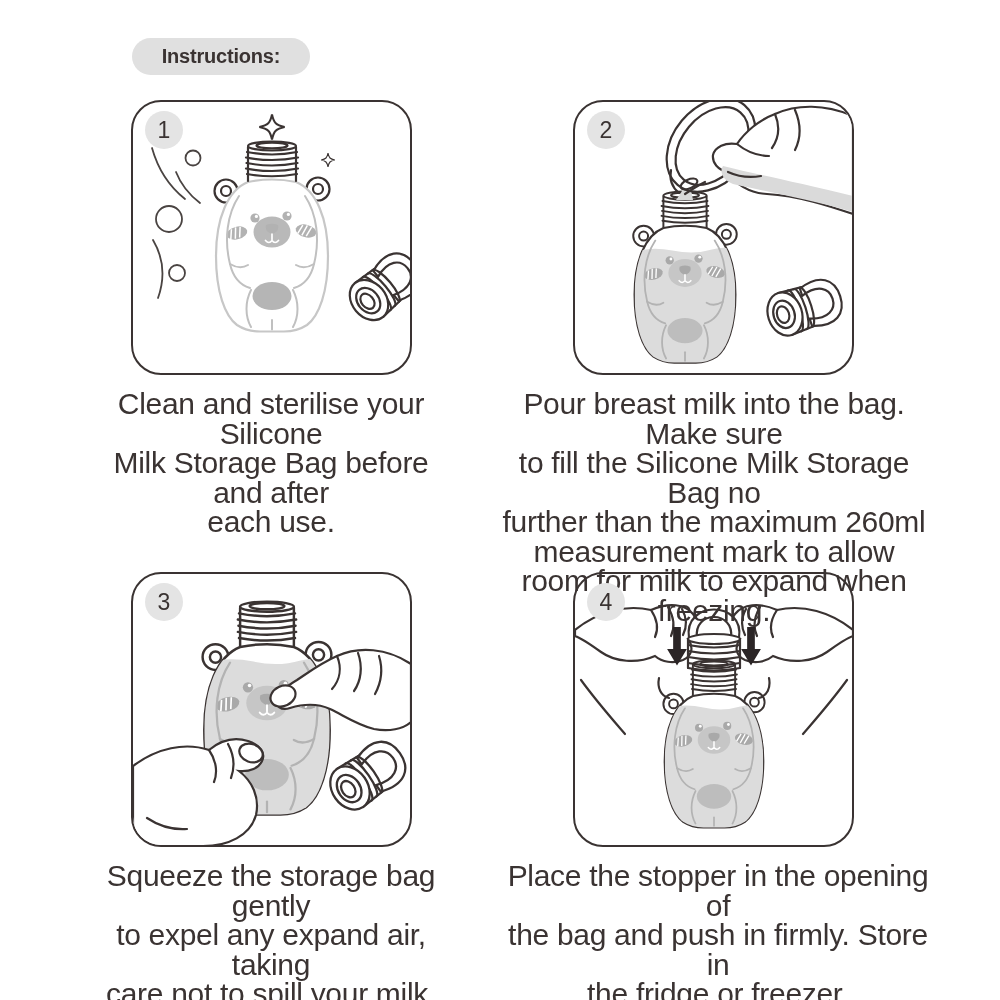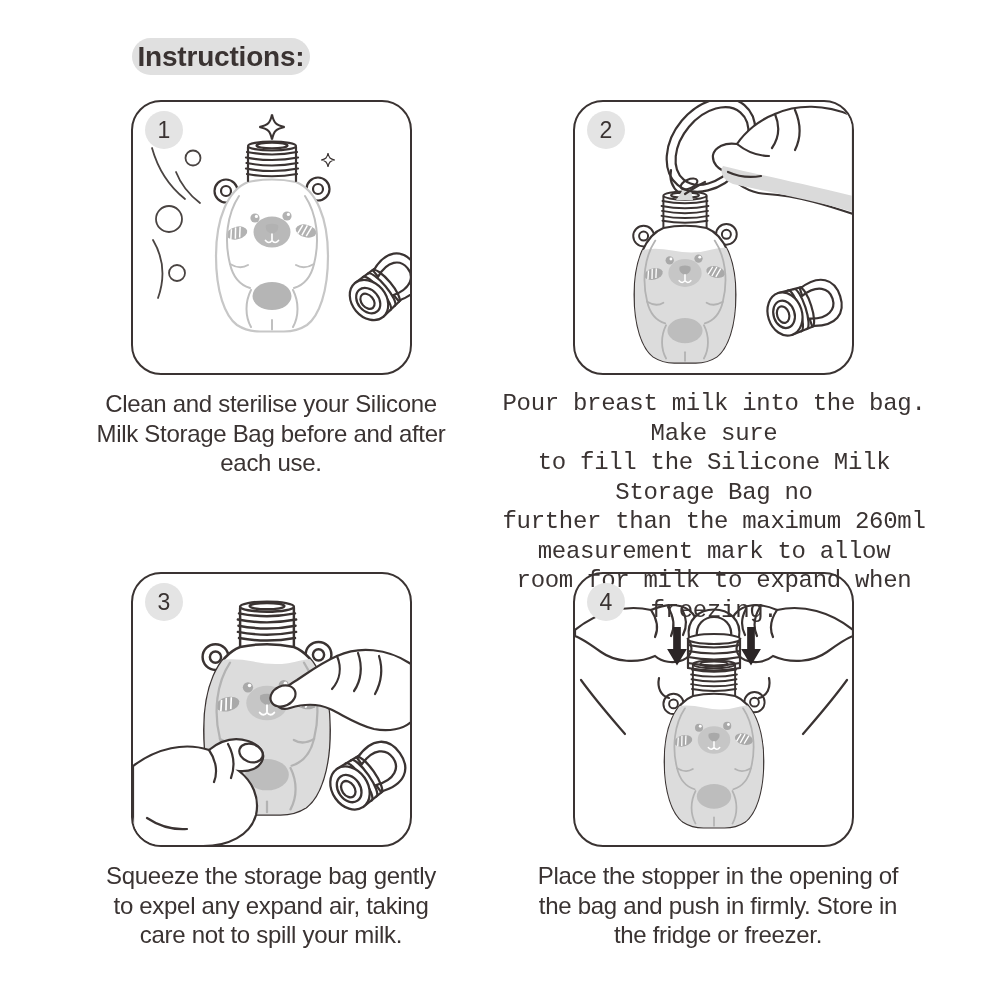--- a/index.html
+++ b/index.html
@@ -3,43 +3,43 @@
 <meta charset="utf-8">
 <style>
   html,body{margin:0;padding:0;background:#ffffff;}
   body{
     width:1000px;height:1000px;position:relative;overflow:hidden;
     font-family:"Liberation Sans",sans-serif;color:#3a3332;
   }
   .title-pill{
     position:absolute;left:132px;top:38px;width:178px;height:37px;
     background:#e0e0e0;border-radius:19px;
-    font-size:28px;font-weight:700;line-height:37px;text-align:center;
+    font-size:20px;font-weight:700;line-height:37px;text-align:center;
     letter-spacing:-0.2px;
   }
   .panel{
     position:absolute;width:281px;height:275px;box-sizing:border-box;
     border:2.5px solid #3a3332;border-radius:30px;background:#fff;overflow:hidden;
   }
   .panel.p1{left:131px;top:100px;}
   .panel.p2{left:573px;top:100px;}
   .panel.p3{left:131px;top:572px;}
   .panel.p4{left:573px;top:572px;}
   .panel svg{position:absolute;left:-2.5px;top:-2.5px;}
   .badge{
     position:absolute;left:12px;top:9px;width:38px;height:38px;border-radius:50%;
     background:#e4e4e4;color:#3a3332;font-size:23px;line-height:38px;text-align:center;
     z-index:3;
   }
   .caption{
     position:absolute;text-align:center;white-space:pre-line;
-    font-size:24px;line-height:29.5px;letter-spacing:-0.3px;color:#3a3332;
+    font-size:30px;line-height:29.5px;letter-spacing:-0.3px;color:#3a3332;
   }
   .caption.c1{left:91px;top:389px;width:360px;}
-  .caption.c2{left:494px;top:389px;width:440px;font-family:Liberation Mono, monospace;}
+  .caption.c2{left:494px;top:389px;width:440px;}
   .caption.c3{left:91px;top:861px;width:360px;}
   .caption.c4{left:498px;top:861px;width:440px;}
   .defs-holder{position:absolute;width:0;height:0;overflow:hidden;}
 </style>
 </head>
 <body>
 
 <svg class="defs-holder" aria-hidden="true">
   <defs>
     <path id="bb-bodypath" d="M -24,0 C -44,8 -56,36 -56,74 C -56,110 -47,134 -35,143 Q -25,149.5 -12,149.5 L 12,149.5 Q 25,149.5 35,143 C 47,134 56,110 56,74 C 56,36 44,8 24,0 Q 0,-5 -24,0 Z"></path>

